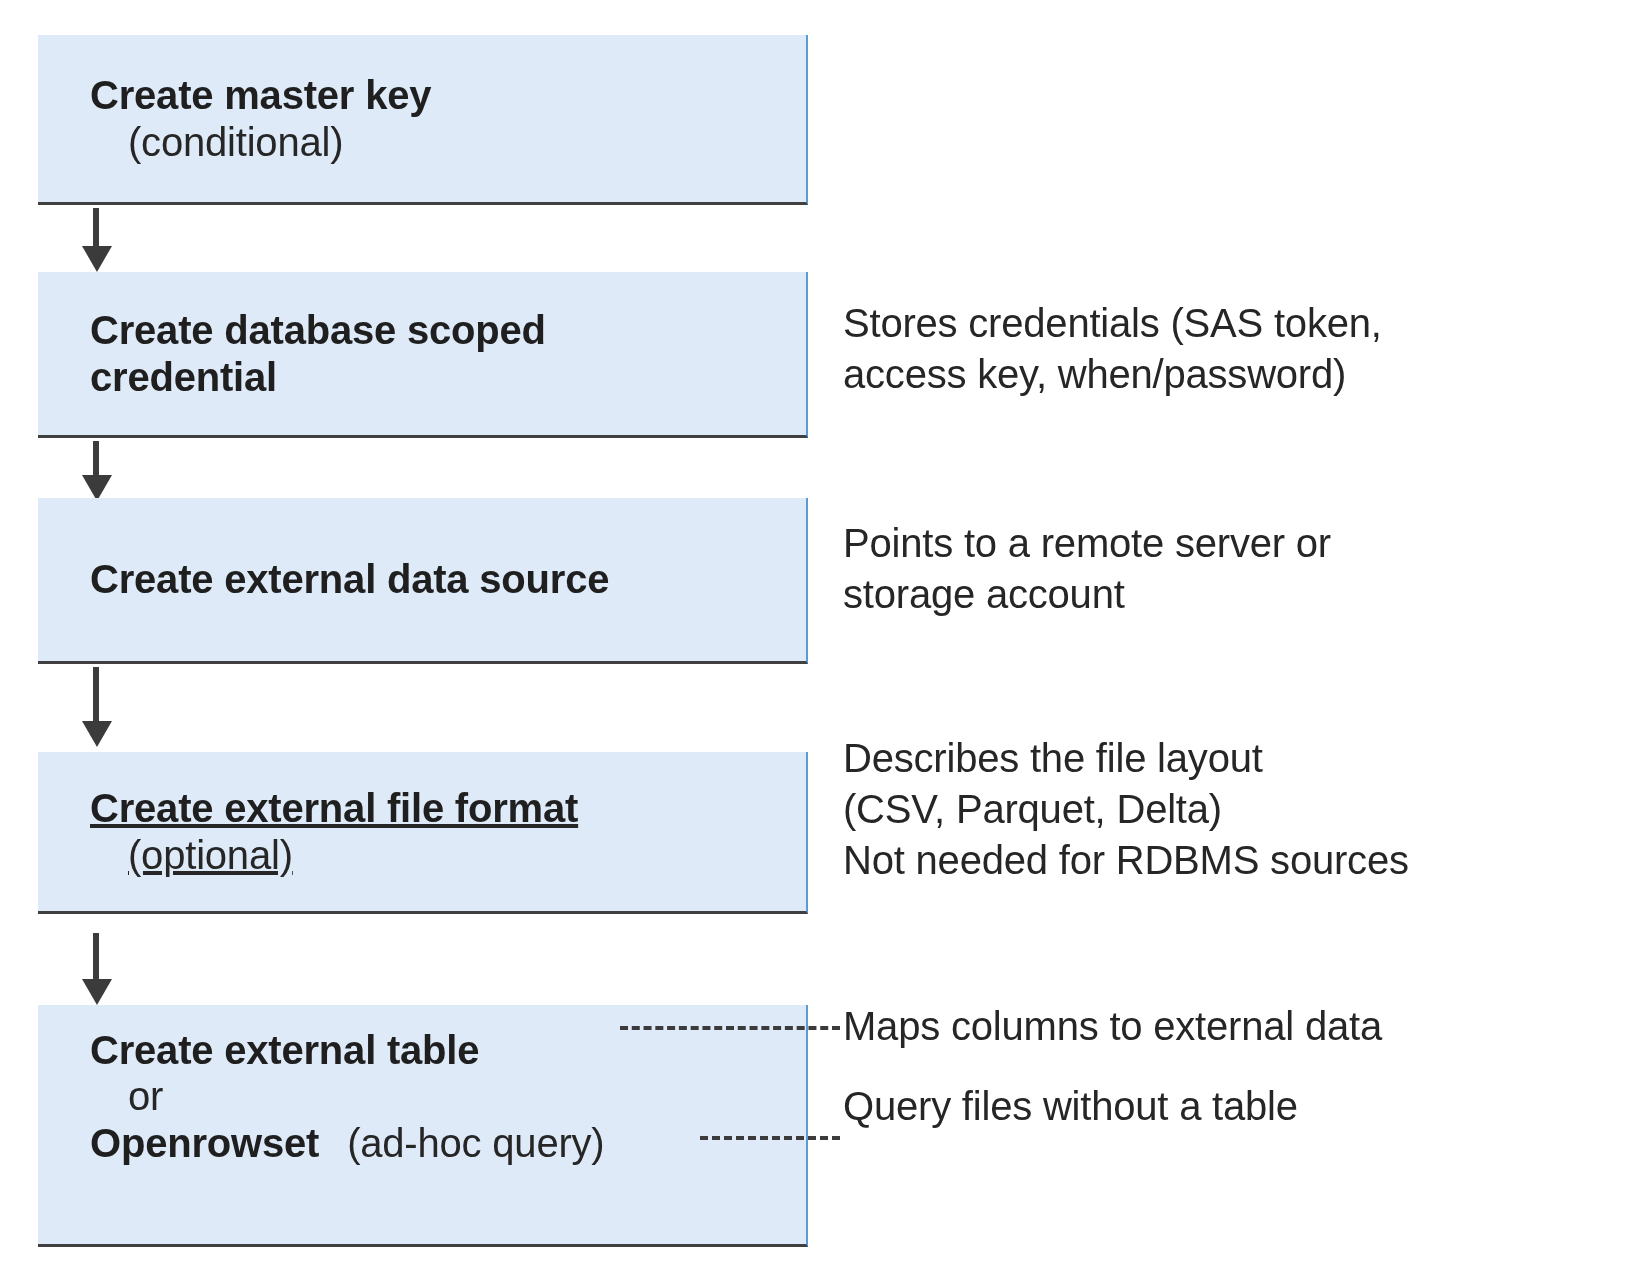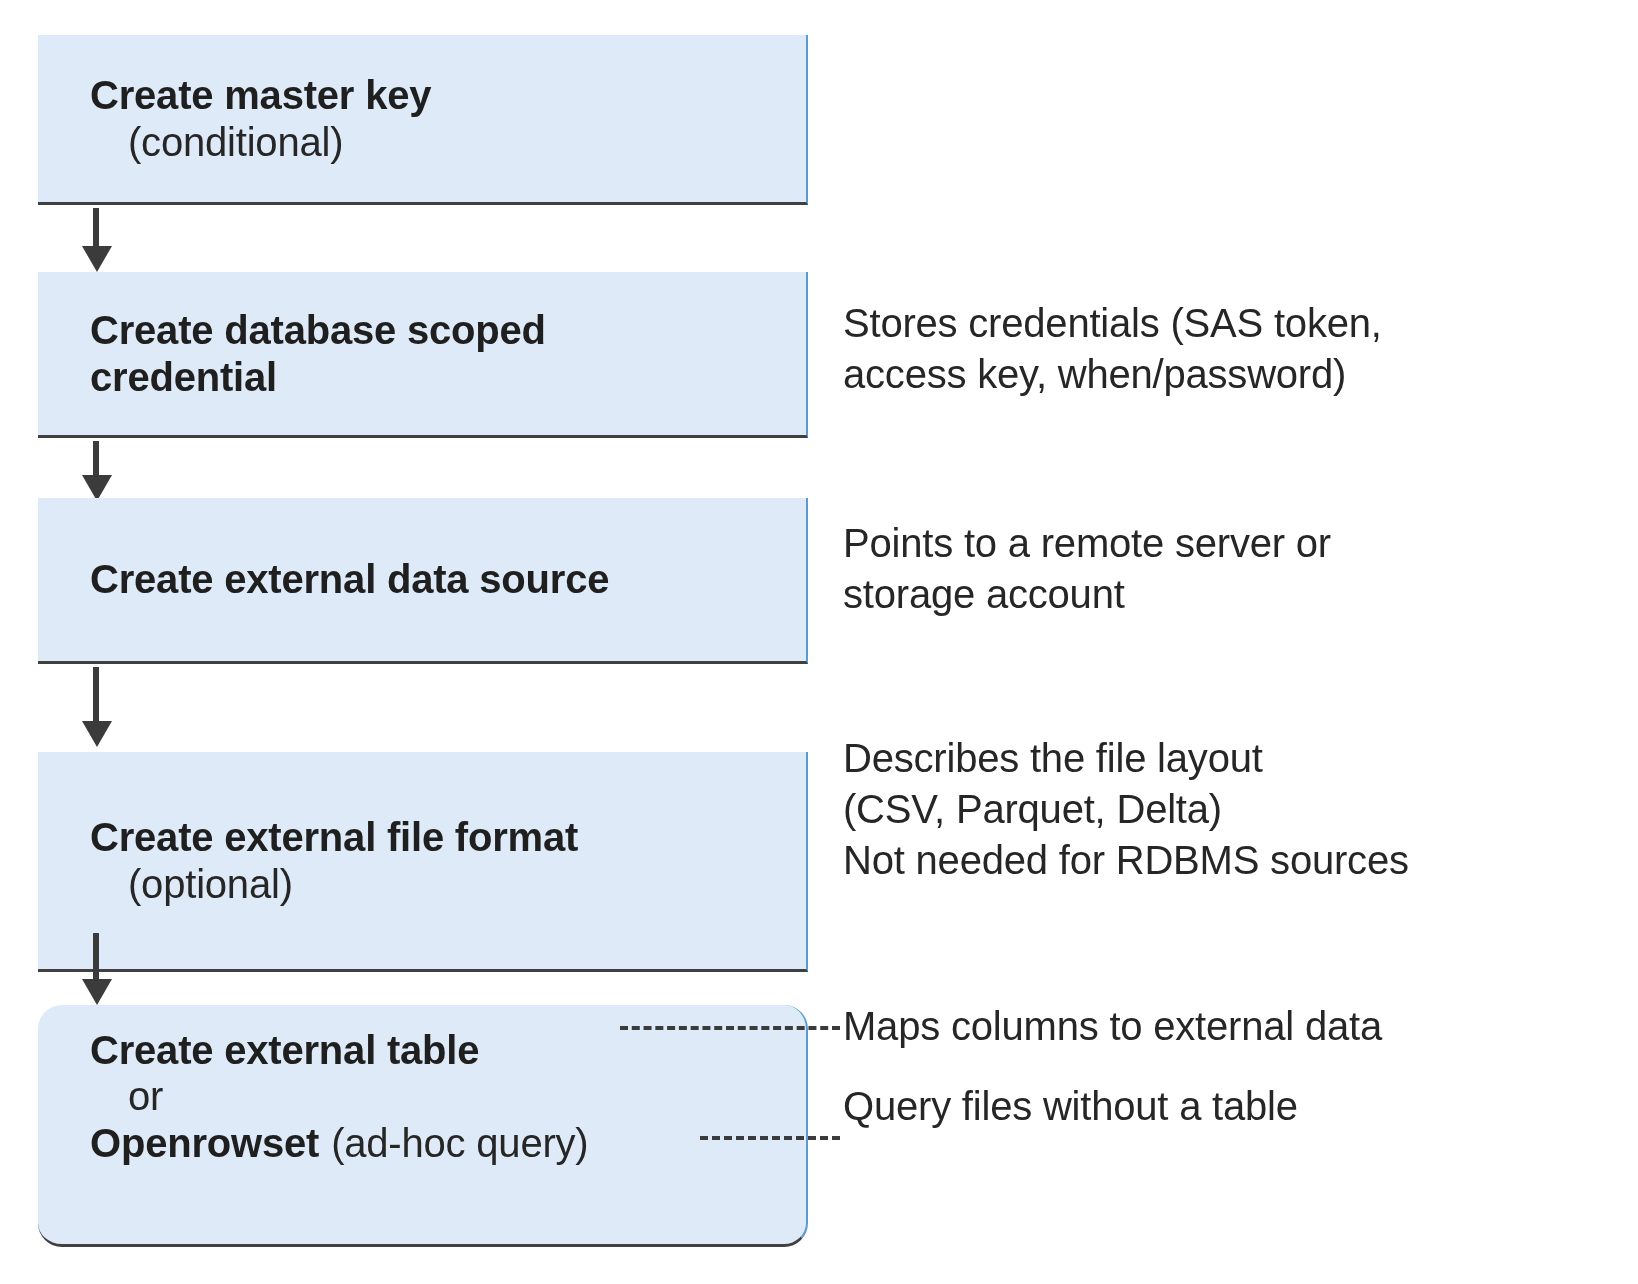--- a/index.html
+++ b/index.html
@@ -138,44 +138,44 @@
     </div>
   </div>
   <div class="note" style="top:518px;">Points to a remote server or
 storage account</div>
 
   <div class="arrow" style="top:667px; height:82px;">
     <div class="shaft" style="height:56px;"></div>
     <div class="head" style="top:54px;"></div>
   </div>
 
-  <div class="step-box" style="top:752px; height:220px;">
+  <div class="step-box" style="top:752px; height:162px;text-decoration:underline;">
     <div class="step-inner">
       <div class="step-title">Create external file format</div>
       <div class="step-sub">(optional)</div>
     </div>
   </div>
   <div class="note" style="top:733px;">Describes the file layout
 (CSV, Parquet, Delta)
 Not needed for RDBMS sources</div>
 
   <div class="arrow" style="top:933px; height:74px;">
     <div class="shaft" style="height:48px;"></div>
     <div class="head" style="top:46px;"></div>
   </div>
 
-  <div class="step-box" style="top:1005px; height:242px; justify-content:flex-start;border-radius:24px;">
+  <div class="step-box" style="top:1005px; height:242px; justify-content:flex-start;">
     <div class="step-inner" style="padding-top:22px;">
       <div class="row-line">
         <span class="step-title">Create external table</span>
       </div>
       <div class="step-sub">or</div>
       <div class="row-line">
         <span class="step-title">Openrowset</span>
-        <span class="step-sub" style="margin-left:12px;">(ad-hoc query)</span>
+        <span class="step-sub" style="margin-left:28px;">(ad-hoc query)</span>
       </div>
     </div>
   </div>
 
   <div class="leader" style="left:620px; top:1026px; width:220px;"></div>
   <div class="note" style="top:1001px;">Maps columns to external data</div>
 
   <div class="leader" style="left:700px; top:1136px; width:140px;"></div>
   <div class="note" style="top:1081px;">Query files without a table</div>
 

